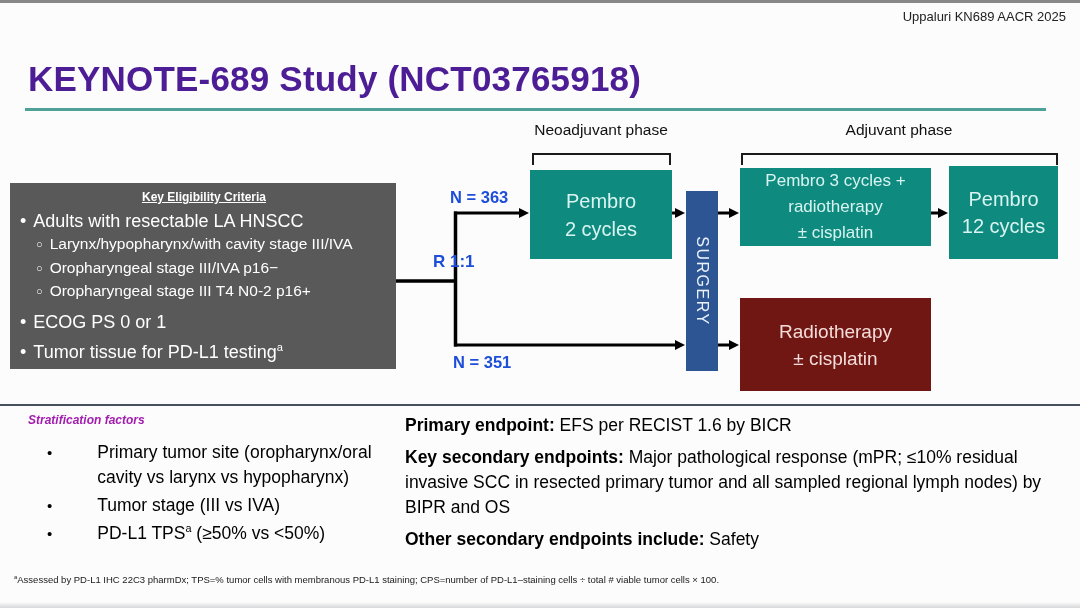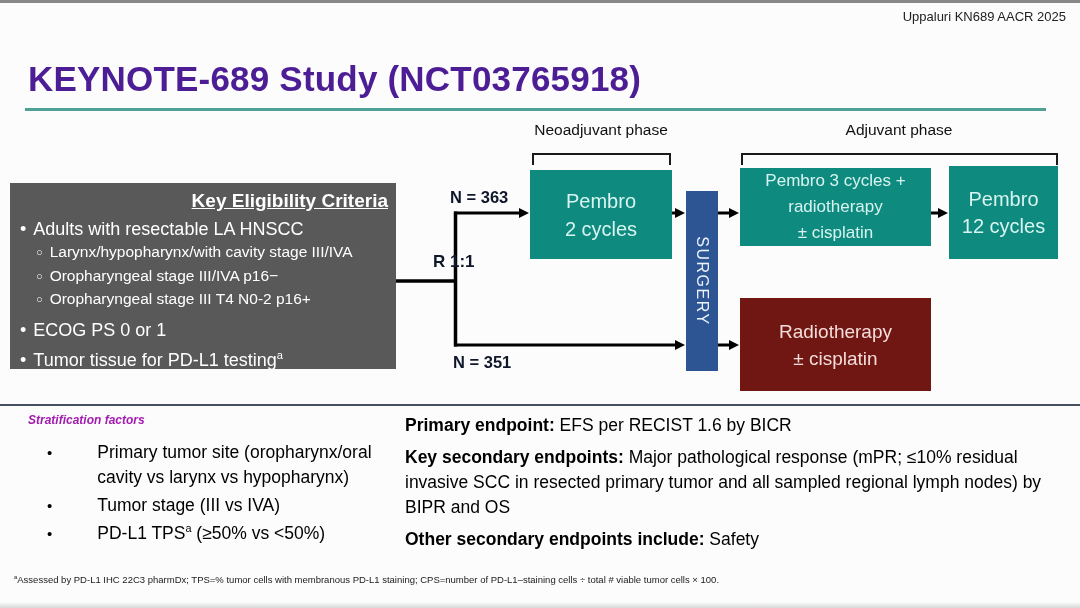--- a/index.html
+++ b/index.html
@@ -28,21 +28,21 @@
   .title-underline{
     position:absolute;left:25px;top:105px;width:1021px;height:3px;
     background:var(--underline-teal);
   }
   
   .elig-box{
     position:absolute;left:10px;top:180px;width:386px;height:186px;
     background:var(--box-gray);color:#fff;padding:7px 8px 6px 10px;
   }
   .elig-heading{
-    text-align:right;font-weight:bold;font-size:19px;
+    text-align:center;font-weight:bold;font-size:12px;
     text-decoration:underline;margin-bottom:6px;
   }
   .elig-item{display:flex;line-height:23px;}
   .elig-item .m{flex:0 0 auto;}
   .elig-item.l1{font-size:18px;}
   .elig-item.l1 .m::before{content:"\2022";margin-right:7px;}
   .elig-item.l2{font-size:15.5px;padding-left:16px;line-height:21.5px;}
   .elig-item.l2 .m::before{content:"\25CB";font-size:11px;margin-right:7px;position:relative;top:-1px;}
   .elig-item.gap{margin-top:7px;}
   sup{font-size:62%;vertical-align:super;line-height:0;}
@@ -64,21 +64,21 @@
     position:absolute;left:686px;top:188px;width:32px;height:180px;
     background:var(--surgery-blue);display:flex;align-items:center;justify-content:center;
   }
   .surgery-text{
     transform:rotate(90deg);white-space:nowrap;color:#E9F1FB;
     font-size:16px;letter-spacing:1.5px;
   }
   .phase-label{position:absolute;top:118px;width:220px;text-align:center;font-size:15.5px;color:#111;}
   .phase-neo{left:491px;}
   .phase-adj{left:789px;}
-  .flow-label{position:absolute;font-weight:bold;color:#0f172a;}
+  .flow-label{position:absolute;font-weight:bold;color:#1d4ed8;}
   .lbl-r{left:397px;top:249px;font-size:17px;padding-left:36px;}
   .lbl-n-top{left:450px;top:185px;font-size:16.5px;}
   .lbl-n-bottom{left:453px;top:350px;font-size:16.5px;}
   
   .divider{position:absolute;left:0;top:401px;width:1080px;height:2px;background:var(--divider);}
   .strat-heading{position:absolute;left:28px;top:410px;font-size:12px;font-weight:bold;color:#a21caf;font-style:italic;}
   .strat-list{position:absolute;left:47px;top:437px;width:345px;font-size:17.5px;color:#000;}
   .strat-item{display:flex;line-height:25px;margin-bottom:3px;gap:37px;}
   .strat-item .m::before{content:"\2022";margin-right:8px;font-size:15px;}
   .endpoints{position:absolute;left:405px;top:410px;width:660px;font-size:17.5px;color:#000;}

